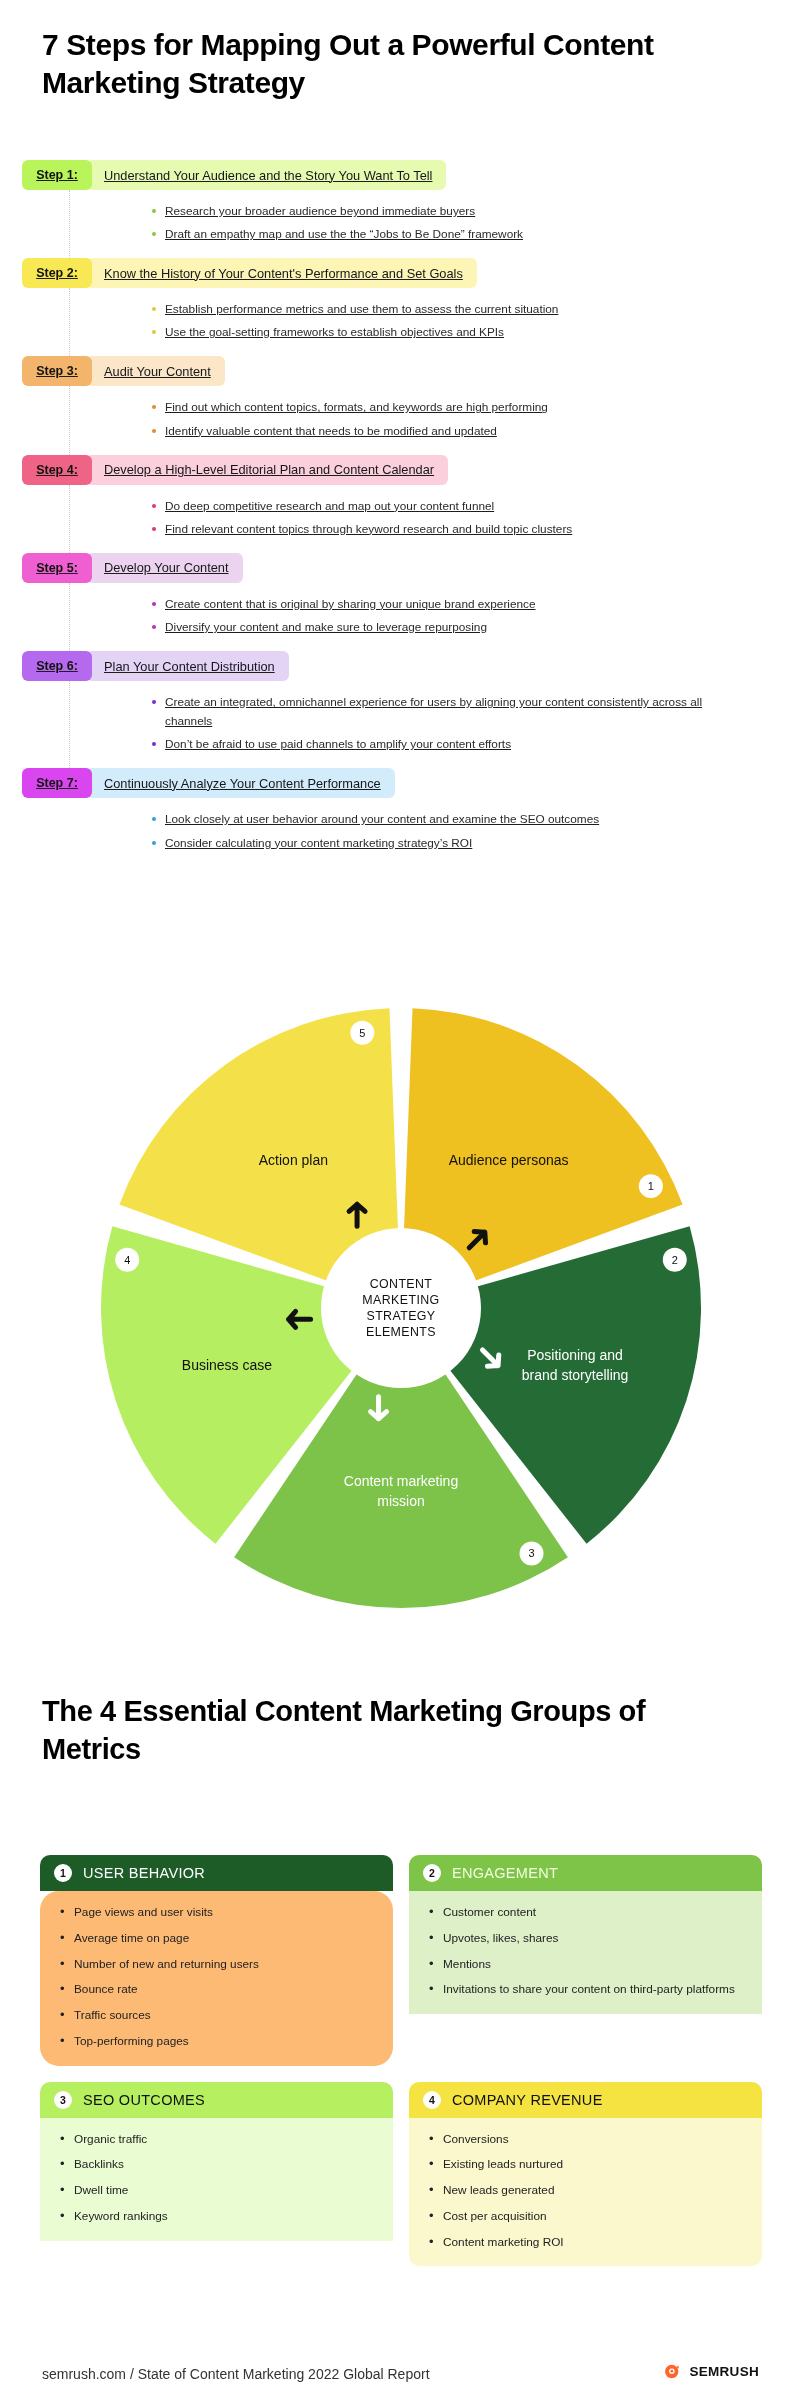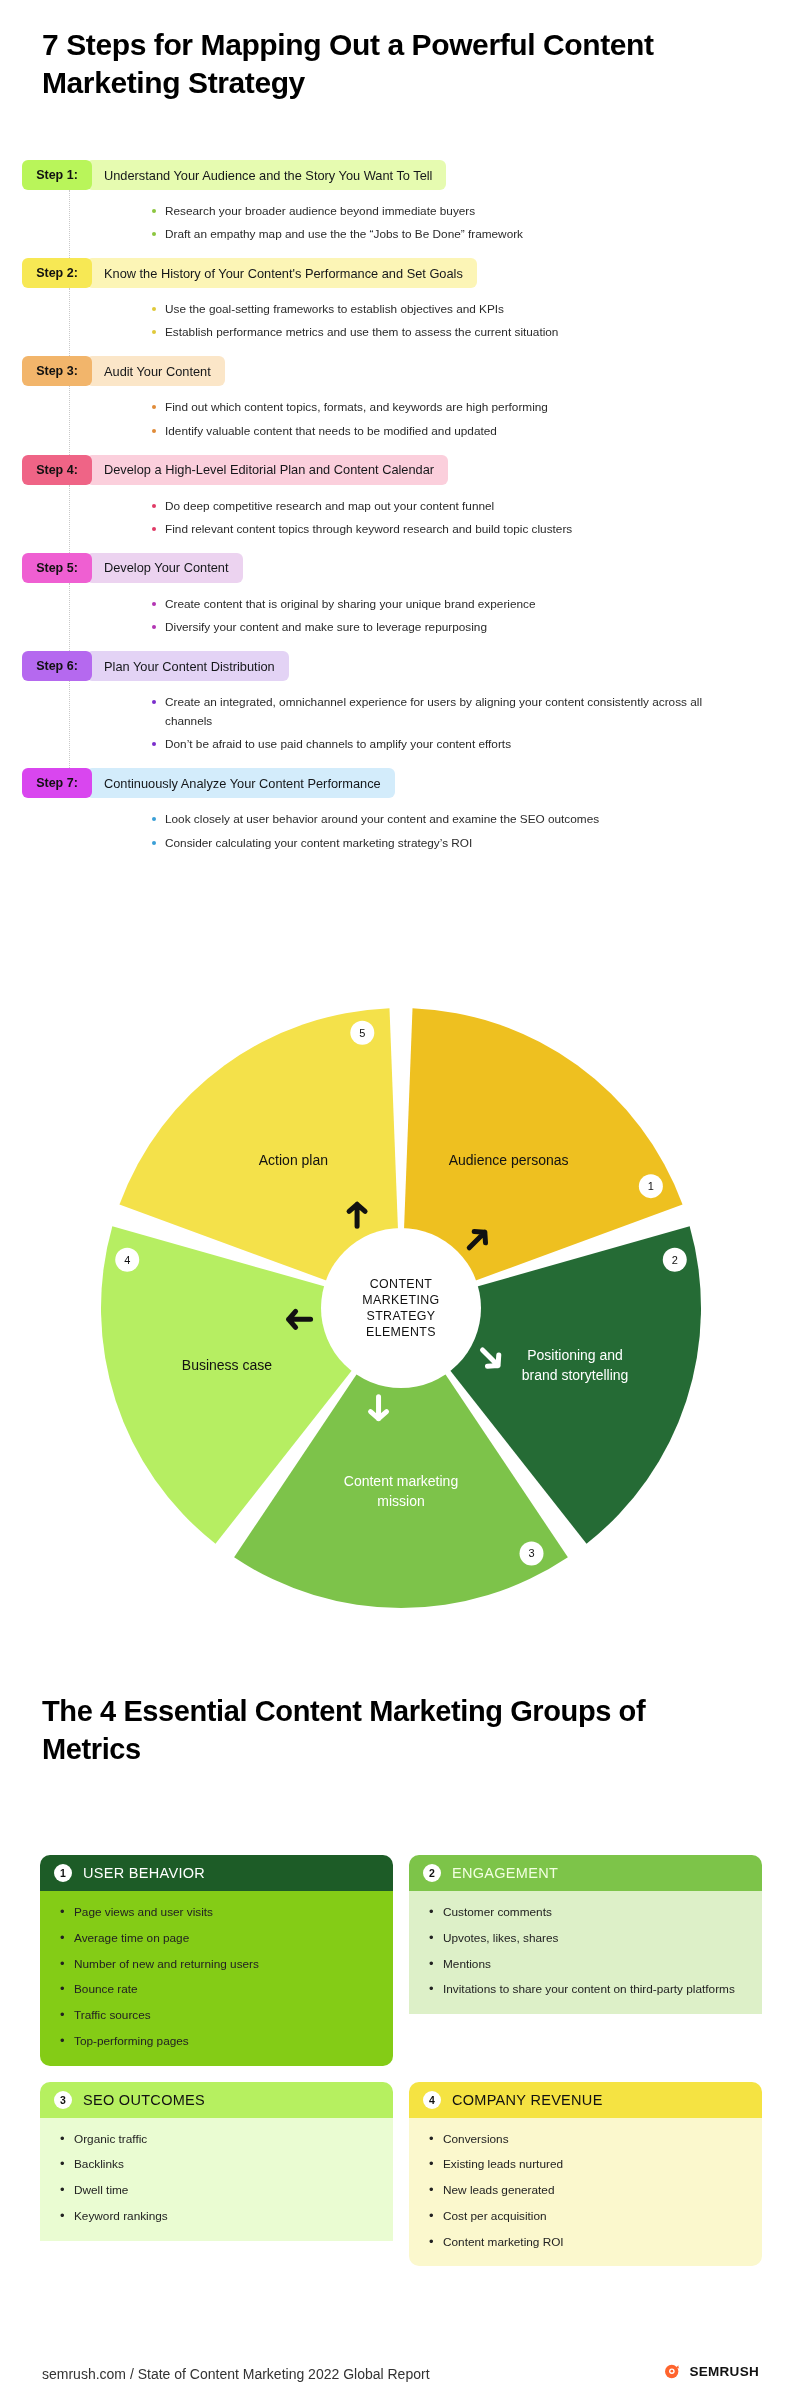--- a/index.html
+++ b/index.html
@@ -14,21 +14,21 @@
 
   
   .main-title {
     position: absolute; left: 42px; top: 26px; width: 720px;
     font-size: 30px; font-weight: 700; line-height: 1.28;
     letter-spacing: -0.4px; color: #000;
   }
 
   
   .steps { position: absolute; left: 0; top: 160px; width: 801px; }
-  .step-block { position: relative; }
+  .step-block { position: relative; text-decoration: underline; }
   .step-row { position: relative; height: 30px; display: flex; align-items: stretch; }
   .step-badge {
     width: 70px; margin-left: 22px;
     border-radius: 6px;
     display: flex; align-items: center; justify-content: center;
     font-size: 12.5px; font-weight: 700; color: #111;
     position: relative; z-index: 2;
   }
   .step-title-pill {
     margin-left: -6px; padding: 0 14px 0 18px;
@@ -144,22 +144,22 @@
           <div class="bullet-item" style="--dot: #8cc63f;">Draft an empathy map and use the the “Jobs to Be Done” framework</div>
         </div>
       </div>
       <div class="step-block">
         <div class="step-row">
           <div class="step-badge" style="background: rgb(247, 232, 84);">Step 2:</div>
           <div class="step-title-pill" style="background: rgb(252, 245, 182);">Know the History of Your Content's Performance and Set Goals</div>
         </div>
         <div class="step-bullets">
           <div class="connector"></div>
+          <div class="bullet-item" style="--dot: #e0c93a;">Establish performance metrics and use them to assess the current situation</div>
           <div class="bullet-item" style="--dot: #e0c93a;">Use the goal-setting frameworks to establish objectives and KPIs</div>
-          <div class="bullet-item" style="--dot: #e0c93a;">Establish performance metrics and use them to assess the current situation</div>
         </div>
       </div>
       <div class="step-block">
         <div class="step-row">
           <div class="step-badge" style="background: rgb(242, 181, 107);">Step 3:</div>
           <div class="step-title-pill" style="background: rgb(251, 230, 200);">Audit Your Content</div>
         </div>
         <div class="step-bullets">
           <div class="connector"></div>
           <div class="bullet-item" style="--dot: #e08b38;">Find out which content topics, formats, and keywords are high performing</div>
@@ -269,39 +269,39 @@
   </div>
 
   <h2 class="metrics-title">The 4 Essential Content Marketing Groups of Metrics</h2>
 
   <div class="cards" id="cards-container">
       <div class="card">
         <div class="card-head" style="background: rgb(29, 92, 39); color: rgb(255, 255, 255);">
           <span class="card-num">1</span>
           <span>USER BEHAVIOR</span>
         </div>
-        <div class="card-body" style="background: #84cc16;">
+        <div class="card-body" style="background: #fdba74; border-radius: 19px;">
           <ul>
             <li>Page views and user visits</li>
             <li>Average time on page</li>
             <li>Number of new and returning users</li>
             <li>Bounce rate</li>
             <li>Traffic sources</li>
             <li>Top-performing pages</li>
           </ul>
         </div>
       </div>
       <div class="card">
         <div class="card-head" style="background: rgb(125, 196, 73); color: rgb(242, 255, 224);">
           <span class="card-num">2</span>
           <span>ENGAGEMENT</span>
         </div>
         <div class="card-body" style="background: rgb(221, 240, 200);">
           <ul>
-            <li>Customer comments</li>
+            <li>Customer content</li>
             <li>Upvotes, likes, shares</li>
             <li>Mentions</li>
             <li>Invitations to share your content on third-party platforms</li>
           </ul>
         </div>
       </div>
       <div class="card">
         <div class="card-head" style="background: rgb(182, 240, 96); color: rgb(17, 17, 17);">
           <span class="card-num">3</span>
           <span>SEO OUTCOMES</span>

